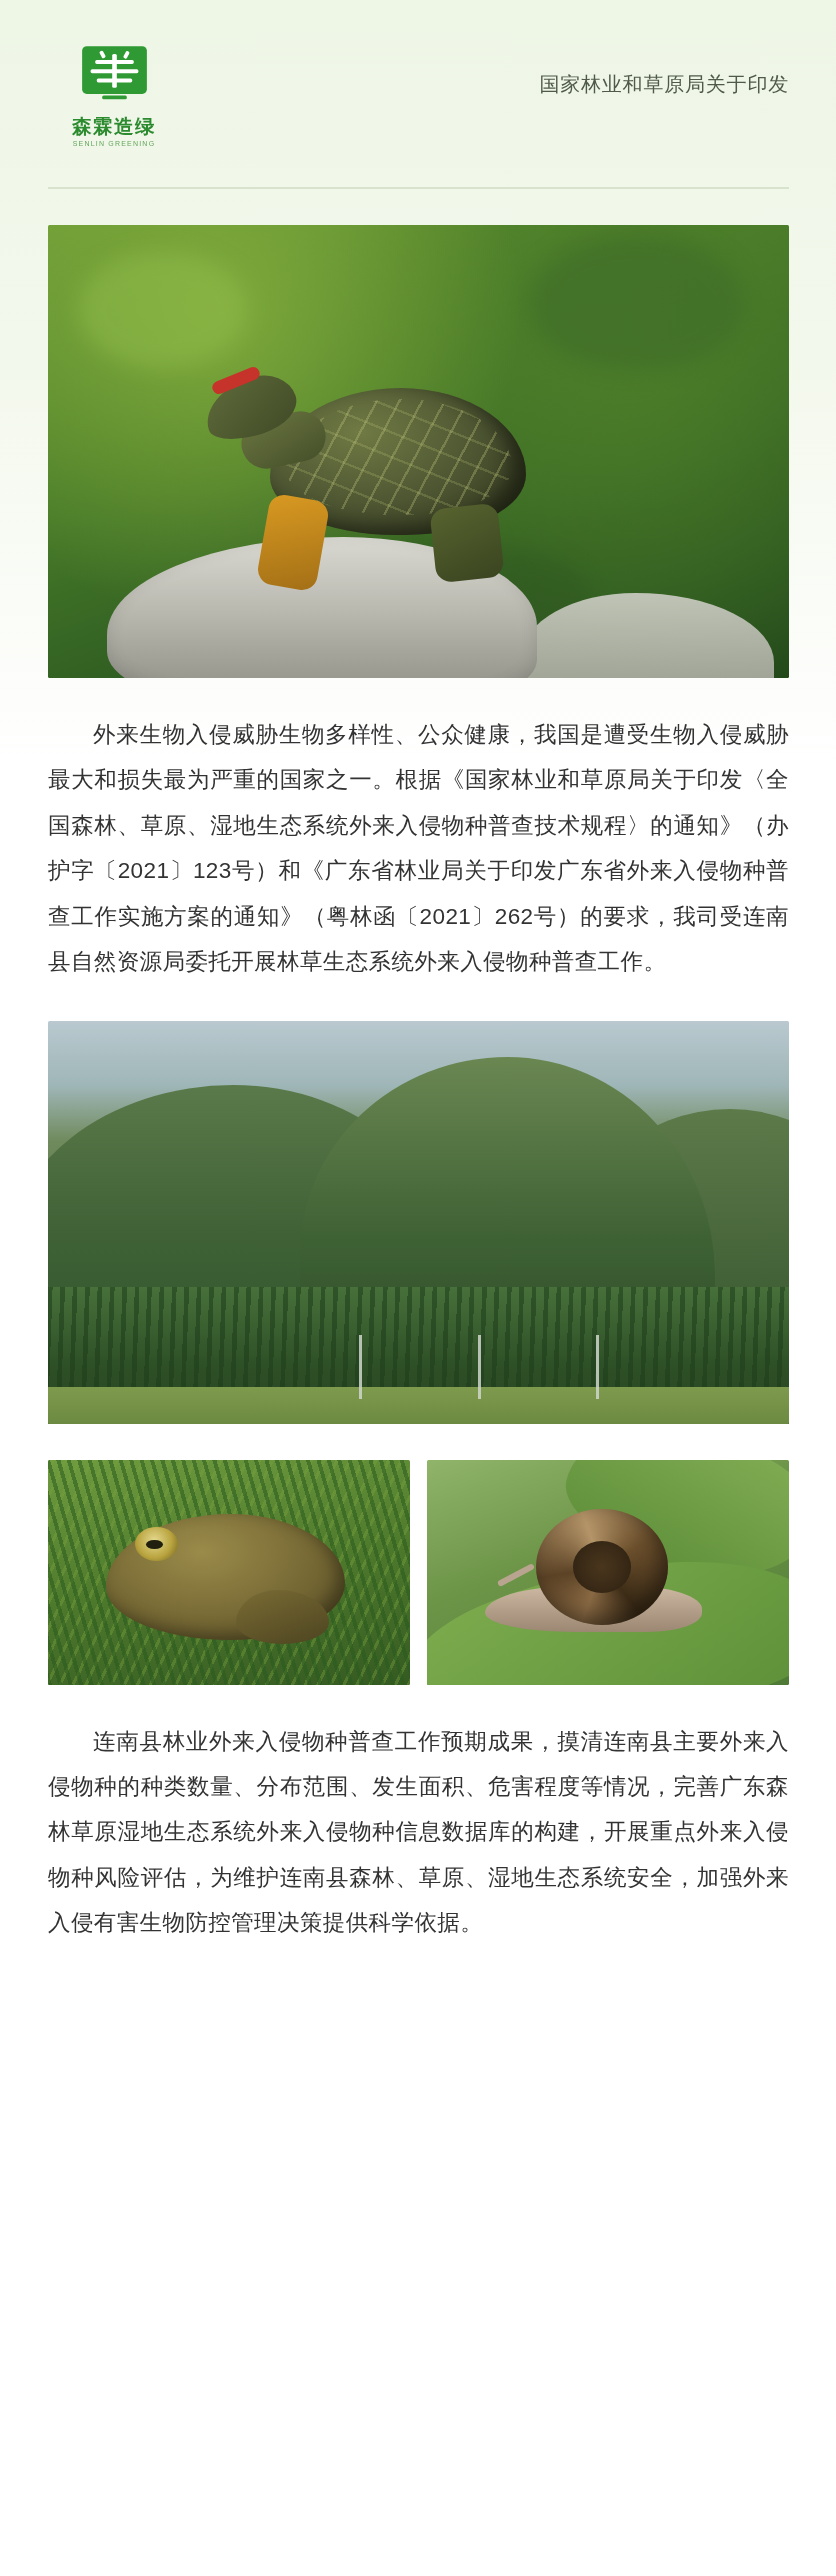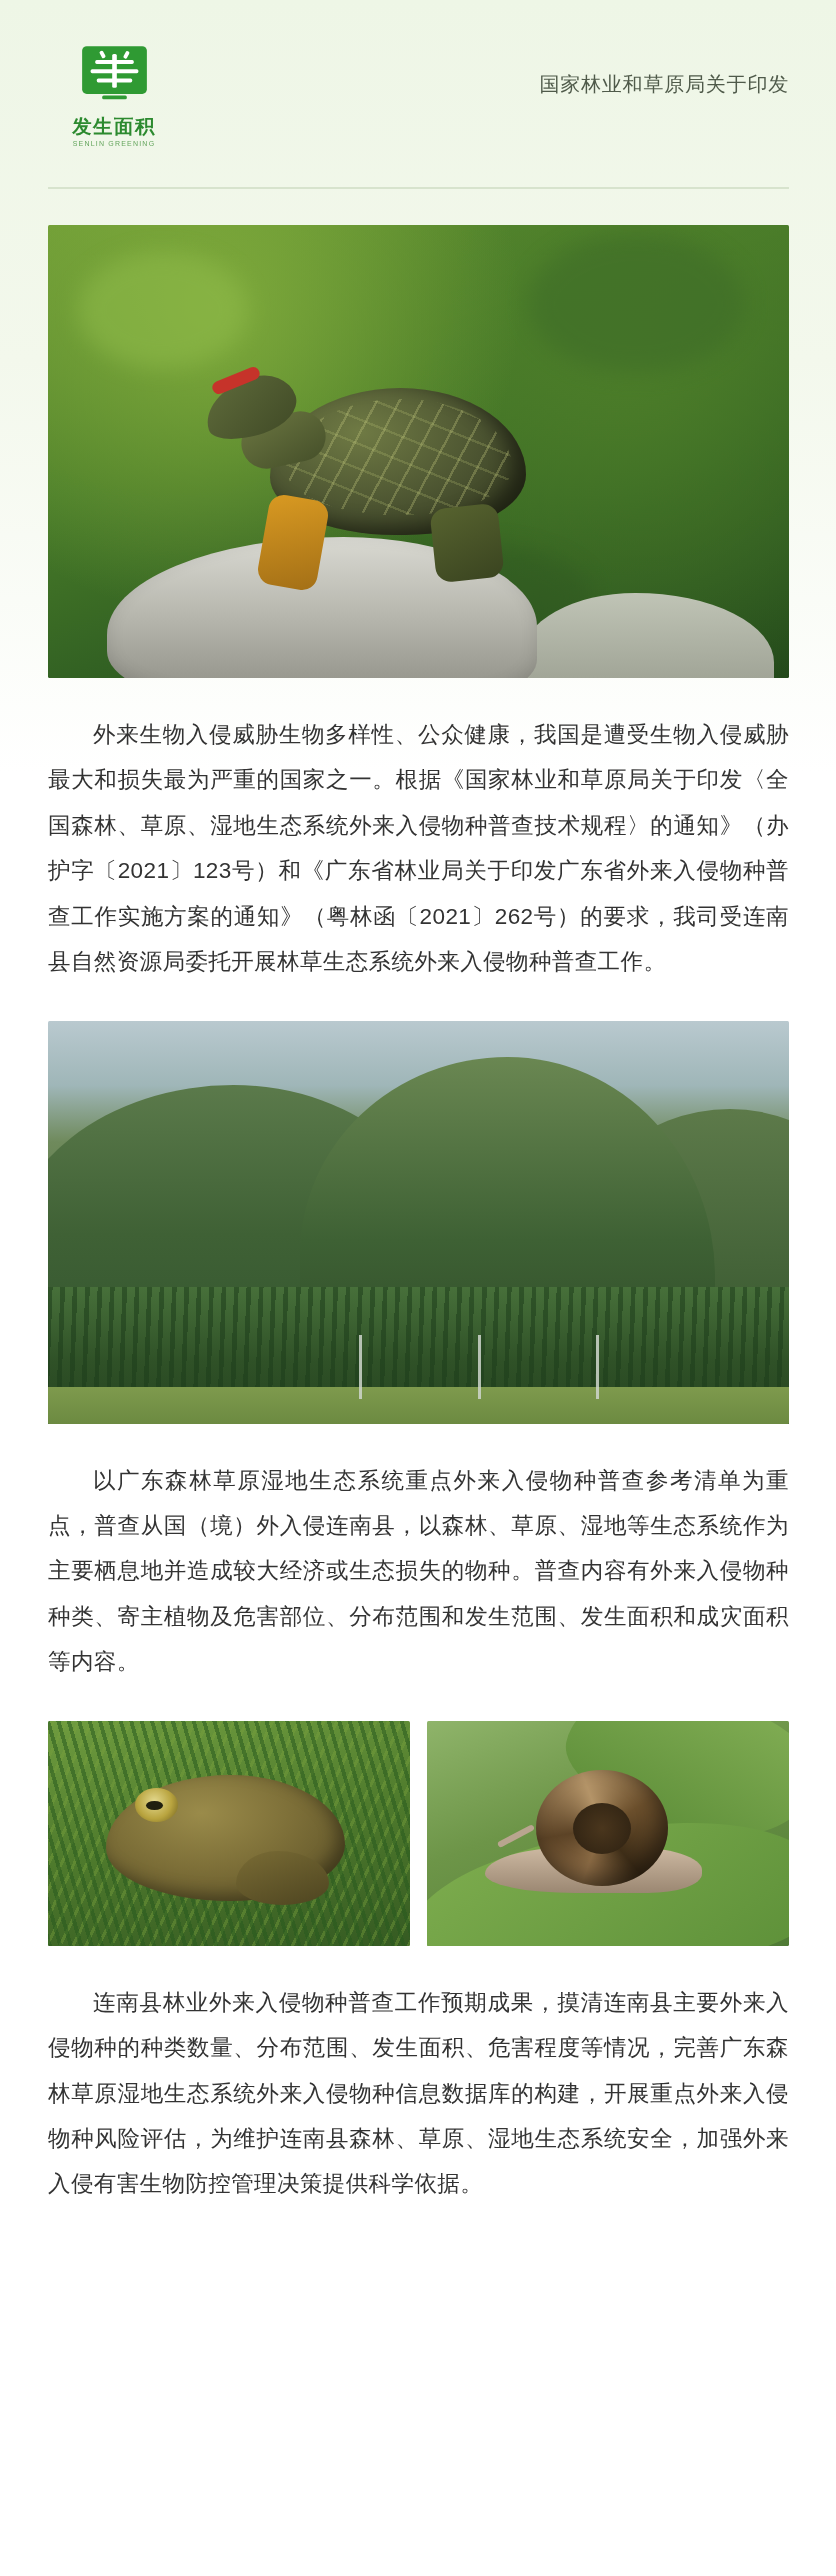--- a/index.html
+++ b/index.html
@@ -338,21 +338,21 @@
             <rect x="53" y="18" width="6" height="44" rx="2"></rect>
             <rect x="31" y="26" width="50" height="5" rx="2"></rect>
             <rect x="25" y="38" width="62" height="5" rx="2"></rect>
             <rect x="33" y="50" width="46" height="5" rx="2"></rect>
             <rect x="38" y="14" width="5" height="10" rx="2" transform="rotate(-28 40 19)"></rect>
             <rect x="69" y="14" width="5" height="10" rx="2" transform="rotate(28 71 19)"></rect>
           </g>
           <rect x="40" y="72" width="32" height="5" rx="2" fill="#2f9a33"></rect>
         </svg>
       </div>
-      <div class="logo-text">发生面积</div>
+      <div class="logo-text">森霖造绿</div>
       <div class="logo-sub">SENLIN GREENING</div>
     </div>
     <div class="header-slogan">国家林业和草原局关于印发</div>
   </div>
 
 
   <div class="divider-wrap">
     <div class="divider"></div>
   </div>
 
@@ -380,21 +380,20 @@
       <div class="mtn m1"></div>
       <div class="mtn m3"></div>
       <div class="mtn m2"></div>
       <div class="forest"></div>
       <div class="meadow"></div>
       <div class="pole" style="left:42%;"></div>
       <div class="pole" style="left:58%;"></div>
       <div class="pole" style="left:74%;"></div>
     </div>
 
-    <p class="para">以广东森林草原湿地生态系统重点外来入侵物种普查参考清单为重点，普查从国（境）外入侵连南县，以森林、草原、湿地等生态系统作为主要栖息地并造成较大经济或生态损失的物种。普查内容有外来入侵物种种类、寄主植物及危害部位、分布范围和发生范围、发生面积和成灾面积等内容。</p>
 
     <div class="fig-row">
       <div class="fig-small">
         <div class="frog-bg"></div>
         <div class="frog-body"></div>
         <div class="frog-leg"></div>
         <div class="frog-eye"></div>
       </div>
       <div class="fig-small">
         <div class="snail-bg"></div>

